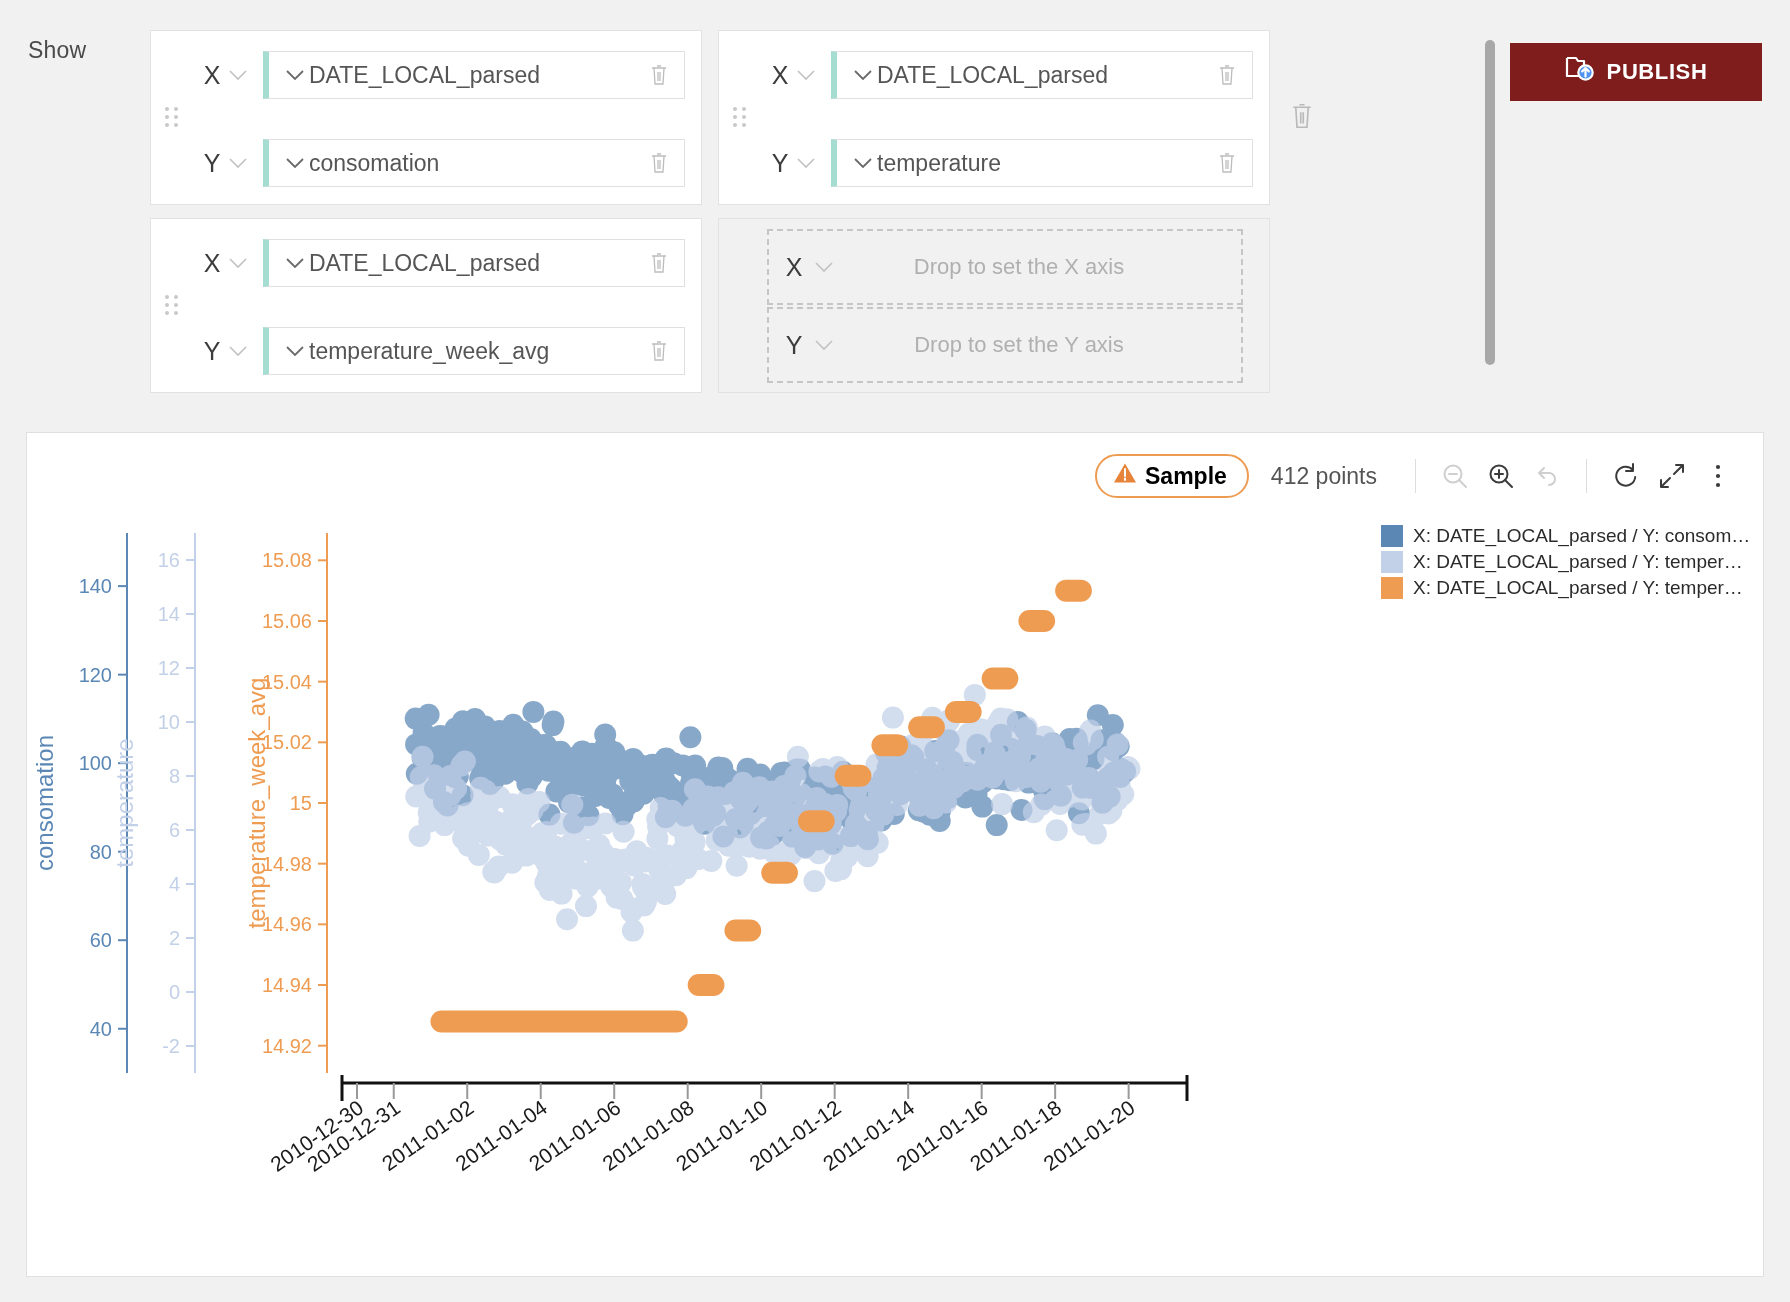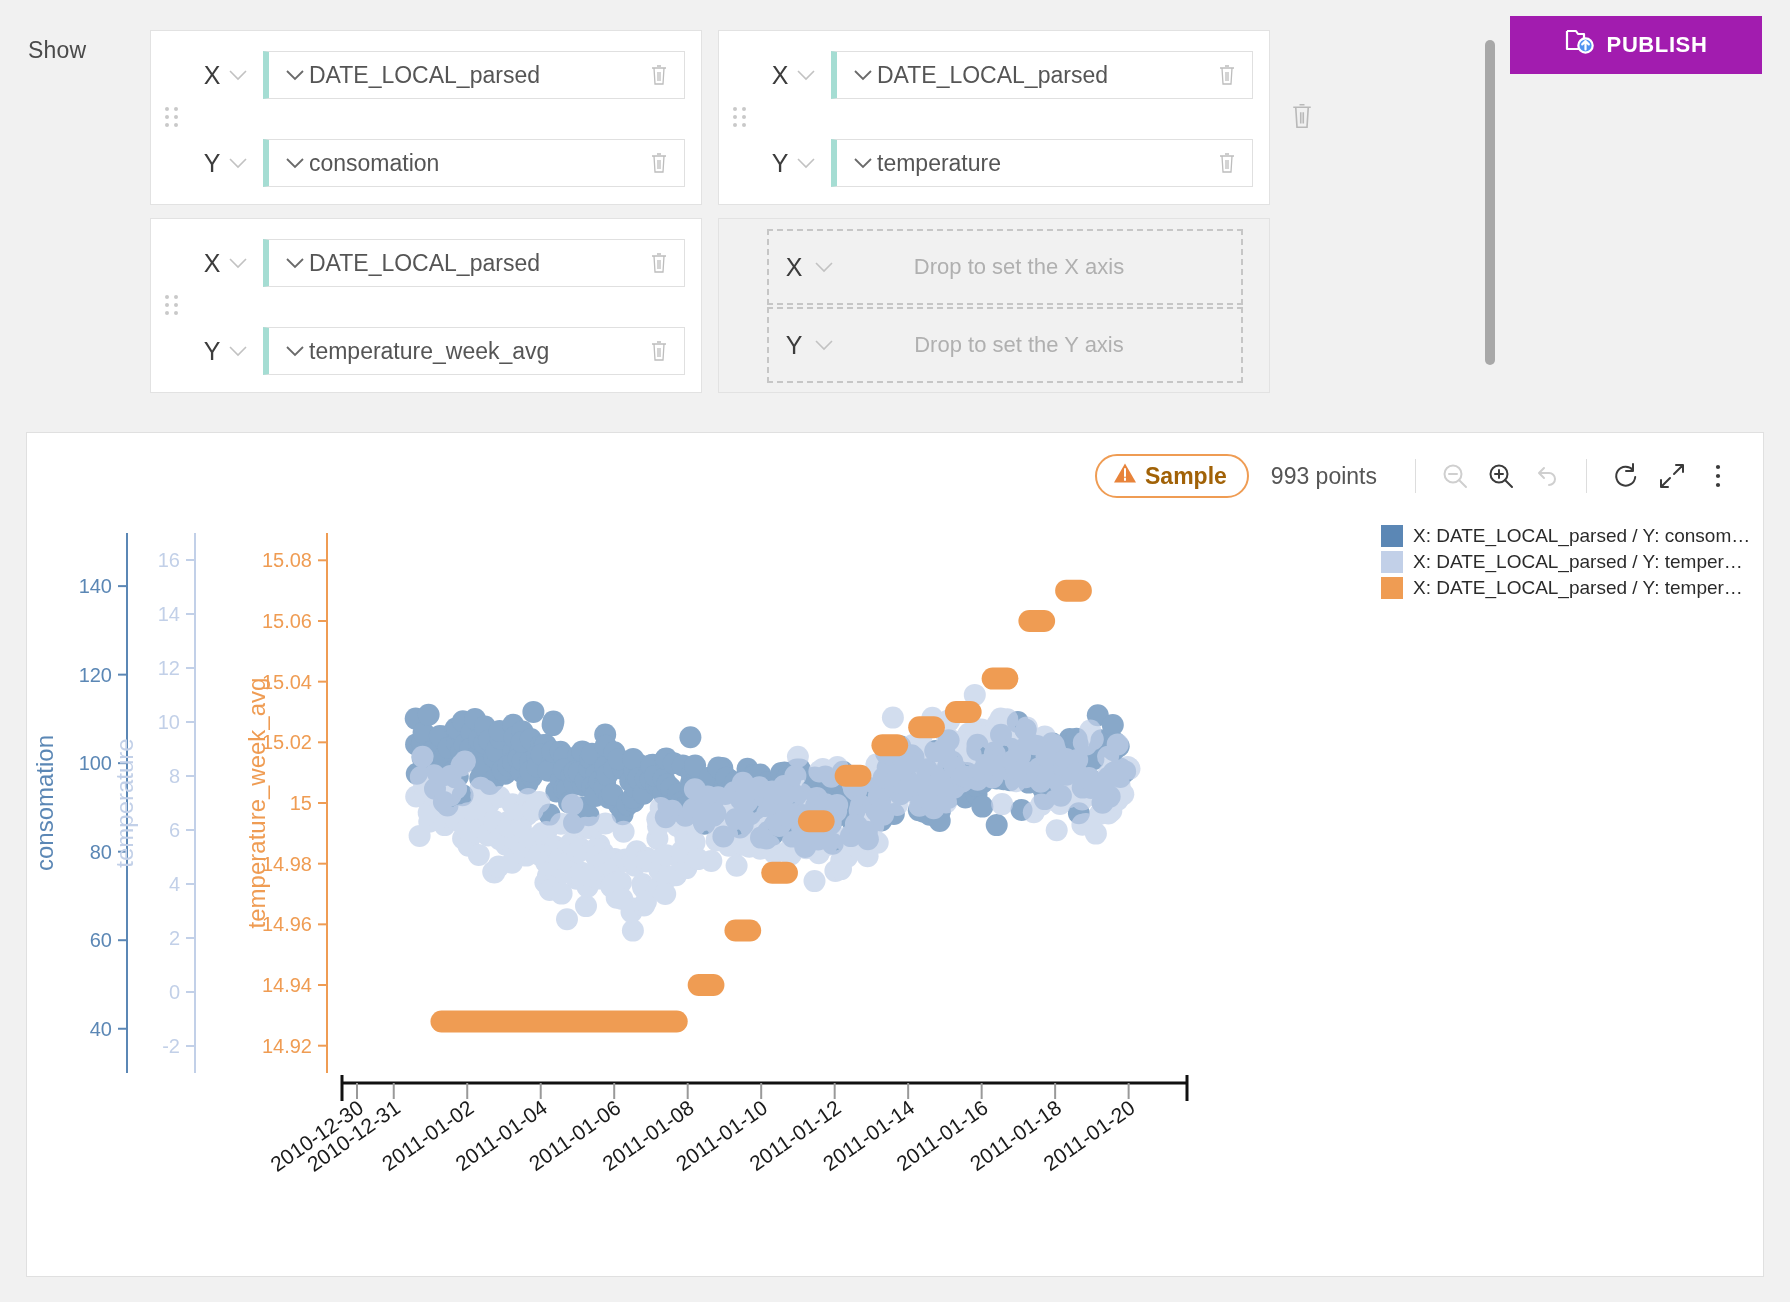--- a/index.html
+++ b/index.html
@@ -82,43 +82,43 @@
     flex: 1; text-align: center; font-size: 22px; color: #b0b0b0;
     padding-right: 40px;
   }
 
   
   .vscroll {
     position: absolute; left: 1485px; top: 40px;
     width: 10px; height: 325px; background: #a8a8a8; border-radius: 6px;
   }
   .publish-btn {
-    position: absolute; left: 1510px; top: 16px; width: 252px; height: 58px;
-    background: #a21caf; color: #fff; border: 0; cursor: pointer;
+    position: absolute; left: 1510px; top: 43px; width: 252px; height: 58px;
+    background: #7f1d1d; color: #fff; border: 0; cursor: pointer;
     display: flex; align-items: center; justify-content: center; gap: 12px;
     font-size: 22px; font-weight: bold; letter-spacing: .6px;
   }
 
   
   .chart-panel {
     position: absolute; left: 26px; top: 432px; width: 1738px; height: 845px;
     background: #fff; border: 1px solid #e0e0e0;
   }
   .chart-title {
     position: absolute; left: 22px; top: 22px;
     font-size: 31px; color: #555;
   }
   .chart-toolbar {
     position: absolute; right: 22px; top: 20px;
     display: flex; align-items: center; gap: 0px;
   }
   .sample-badge {
     display: flex; align-items: center; gap: 8px;
     border: 2px solid #ef9c53; border-radius: 24px;
-    color: #a16207; font-size: 23px; font-weight: bold;
+    color: #000000; font-size: 23px; font-weight: bold;
     padding: 6px 20px 6px 16px; cursor: pointer; background:#fff;
   }
   .points-count { font-size: 23px; color: #555; margin-left: 22px; margin-right: 22px;}
   .tb-sep { width: 1px; height: 34px; background: #ddd; margin: 0 16px; }
   .tb-btn { width: 46px; height: 46px; display:flex;align-items:center;justify-content:center; cursor:pointer; color:#3b3b3b;}
   .tb-btn.disabled { color: #cfcfcf; cursor: default; }
 
   
   .plot-wrap { position: absolute; left: 0; top: 72px; width: 1738px; height: 770px; }
   .legend {
@@ -353,21 +353,21 @@
     <div class="chart-toolbar">
       <div class="sample-badge">
         <span>
           <svg width="24" height="22" viewBox="0 0 24 22">
               <path d="M12 1.5L23 20.5H1z" fill="#e8833a"></path>
               <path d="M12 7v7M12 16.5v1.6" stroke="#fff" stroke-width="2" stroke-linecap="round"></path>
             </svg>
         </span>
         <span>Sample</span>
       </div>
-      <div class="points-count">993 points</div>
+      <div class="points-count">412 points</div>
       <div class="tb-sep"></div>
       <div class="tb-btn disabled">
         <svg width="30" height="30" viewBox="0 0 30 30">
             <circle cx="13" cy="13" r="8.5" fill="none" stroke="currentColor" stroke-width="2"></circle>
             <path d="M19 19l7 7M9 13h8" stroke="currentColor" stroke-width="2" stroke-linecap="round"></path>
           </svg>
       </div>
       <div class="tb-btn">
         <svg width="30" height="30" viewBox="0 0 30 30">
             <circle cx="13" cy="13" r="8.5" fill="none" stroke="currentColor" stroke-width="2"></circle>

